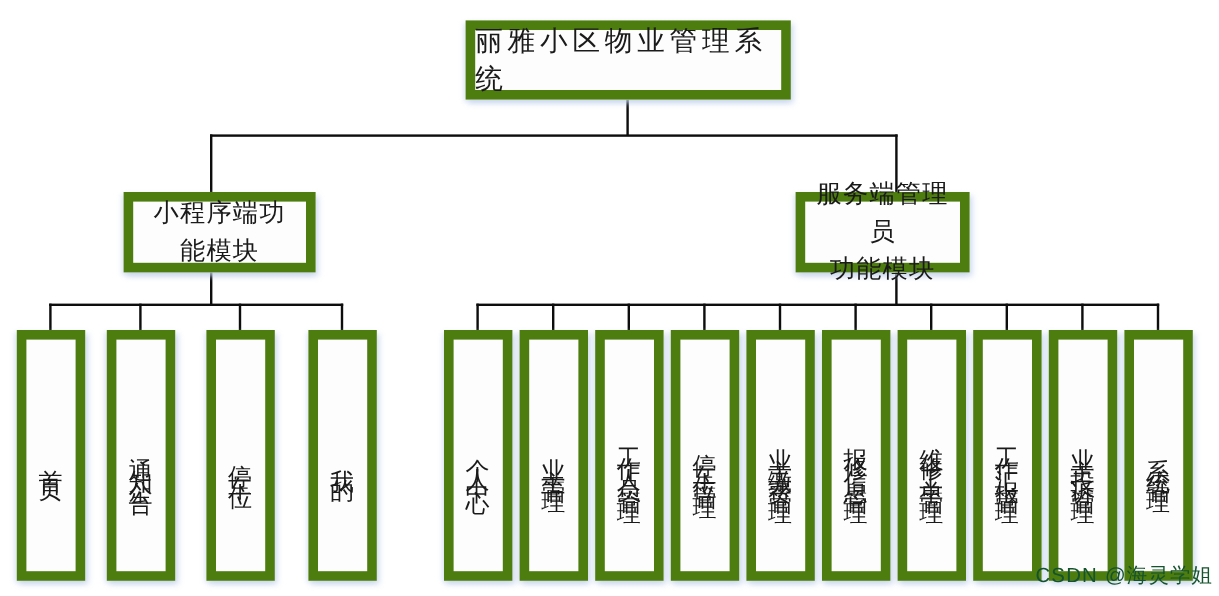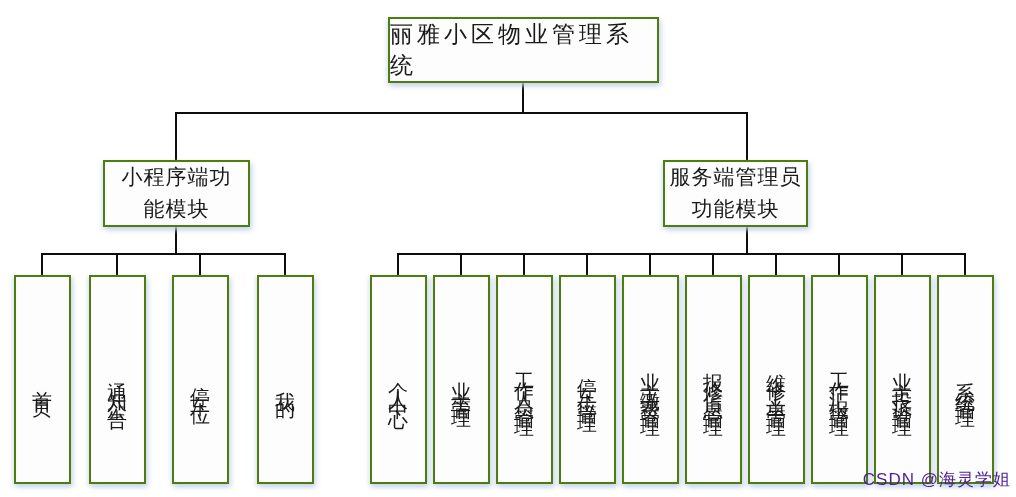--- a/index.html
+++ b/index.html
@@ -19,56 +19,56 @@
   .vline, .hline {
     position: absolute;
     background: #0d0d0d;
   }
   .vline { width: 2px; }
   .hline { height: 2px; }
   
   .box {
     position: absolute;
     background: #fdfdfe;
-    border: 2px solid #4d7c0f;
+    border: 8px solid #4d7c0f;
     box-sizing: border-box;
     display: flex;
     align-items: center;
     justify-content: center;
     color: #1a1a1a;
     box-shadow: 2px 3px 5px rgba(186,203,232,0.75), -2px 2px 4px rgba(198,212,236,0.45);
   }
   .root-box {
     left: 388px; top: 17px; width: 271px; height: 66px;
     font-size: 23px; letter-spacing: 4px;
   }
   .branch-box {
     font-size: 21px; letter-spacing: 1px;
     text-align: center; line-height: 1.5;
   }
   .branch-box .label { white-space: pre-line; }
-  .branch-left  { left: 103px; top: 160px; width: 147px; height: 67px; }
+  .branch-left  { left: 103px; top: 160px; width: 160px; height: 67px; }
   .branch-right { left: 663px; top: 160px; width: 145px; height: 67px; }
   .leaf {
     top: 275px; width: 57px; height: 209px;
   }
   .vtext {
     writing-mode: vertical-rl;
     text-orientation: upright;
     font-size: 20px;
     letter-spacing: 9px;
     margin-bottom: -9px; 
     line-height: 1;
   }
   .watermark {
     position: absolute;
     right: 5px;
     top: 468px;
     font-size: 17px;
-    color: #4c1d95;
+    color: #14532d;
     font-family: "Liberation Sans", "DejaVu Sans", sans-serif;
     letter-spacing: 1px;
   }
 </style>
 </head>
 <body>
 
 <div class="stage">
 
   <div class="vline" style="left:522px; top:83px; height:30px;"></div>

